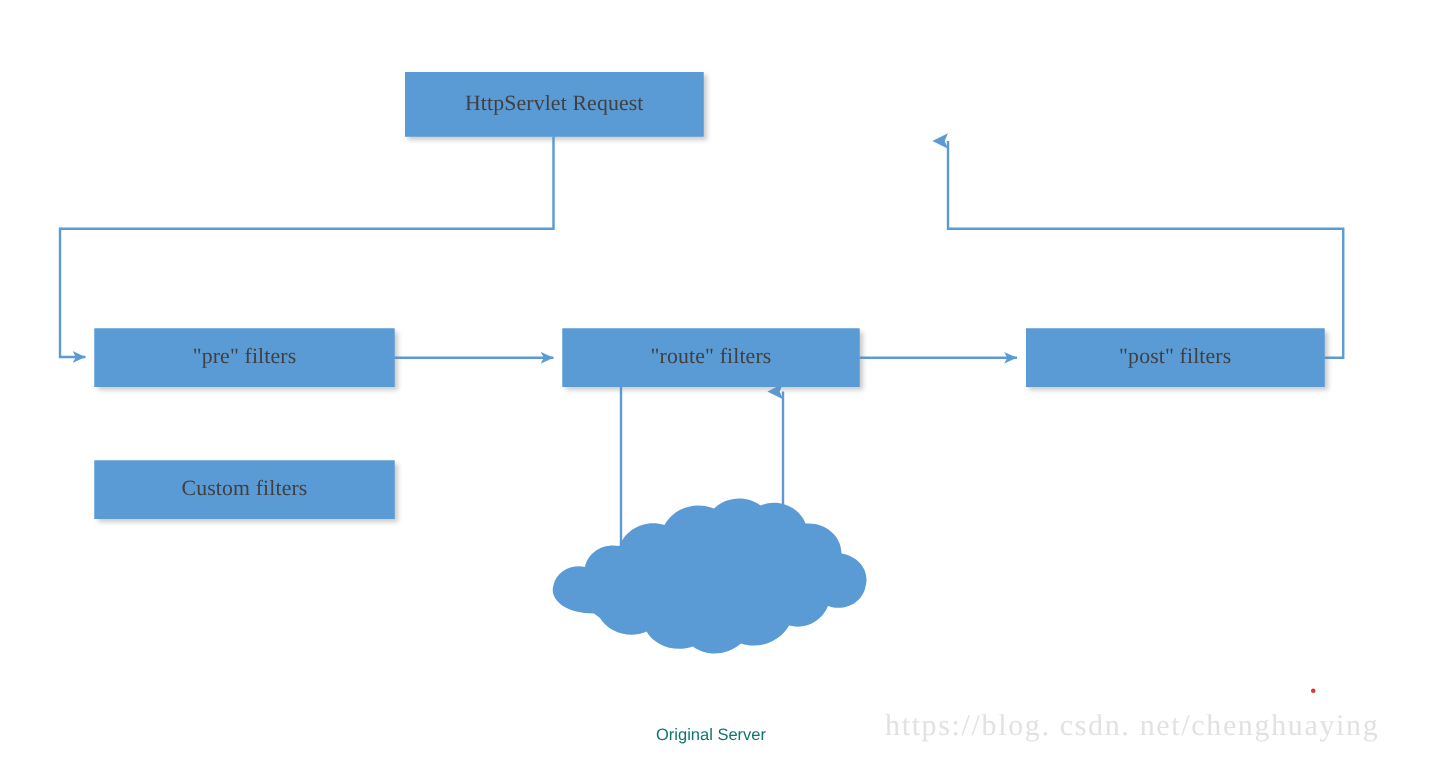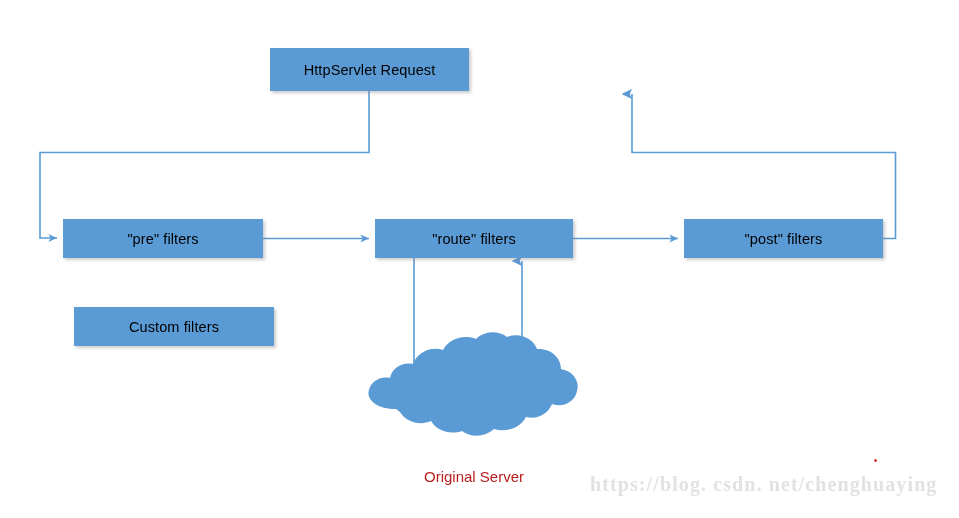--- a/index.html
+++ b/index.html
@@ -27,32 +27,34 @@
   }
   .node {
     position: absolute;
     box-sizing: border-box;
     background: #5B9BD5;
     border: 1px solid #5B9BD5;
     box-shadow: 2px 2px 3px rgba(130,130,130,0.42);
     display: flex;
     align-items: center;
     justify-content: center;
-    color: #000000;
+    color: #404040;
     font-size: 14.5px;
     letter-spacing: 0.1px;
     z-index: 3;
+    font-family: Liberation Serif, serif;
   }
   .cloud-label {
     position: absolute;
-    color: #b91c1c;
-    font-size: 15px;
+    color: #0f766e;
+    font-size: 11px;
     text-align: center;
     z-index: 3;
     white-space: nowrap;
+    margin-top: 16px;
   }
   .watermark {
     position: absolute;
     color: #E2E2E2;
     font-family: "Liberation Serif", serif;
     font-size: 20px;
     letter-spacing: 1.1px;
     white-space: nowrap;
     z-index: 4;
   }
@@ -126,24 +128,24 @@
   </div>
 
   <div class="node" style="left:375px; top:219px; width:198px; height:39px;">
     <span>"route" filters</span>
   </div>
 
   <div class="node" style="left:684px; top:219px; width:199px; height:39px;">
     <span>"post" filters</span>
   </div>
 
-  <div class="node" style="left:63px; top:307px; width:200px; height:39px;margin-left:11px;">
+  <div class="node" style="left:63px; top:307px; width:200px; height:39px;">
     <span>Custom filters</span>
   </div>
 
 
   <div class="cloud-label" style="left:412px; top:468px; width:124px;">Original Server</div>
 
-  <div class="watermark" style="left:590px; top:473px;font-weight:bold;">https://blog. csdn. net/chenghuaying</div>
+  <div class="watermark" style="left:590px; top:473px;">https://blog. csdn. net/chenghuaying</div>
 
   <div class="red-dot" style="left:874px; top:459px;"></div>
 
 </div>
 
 </body></html>

